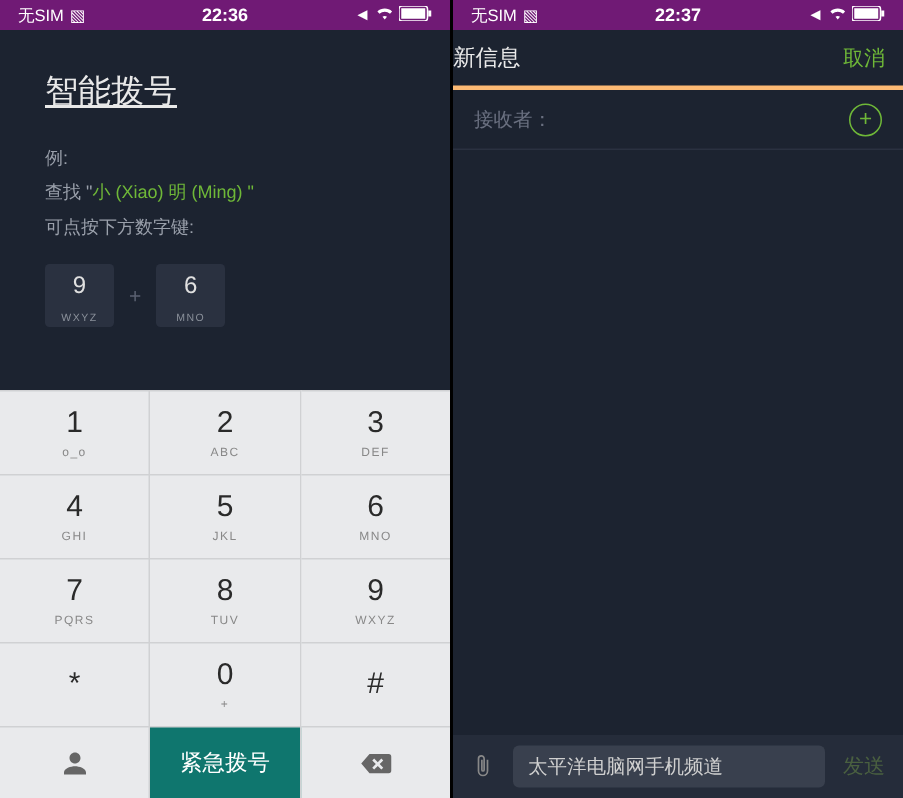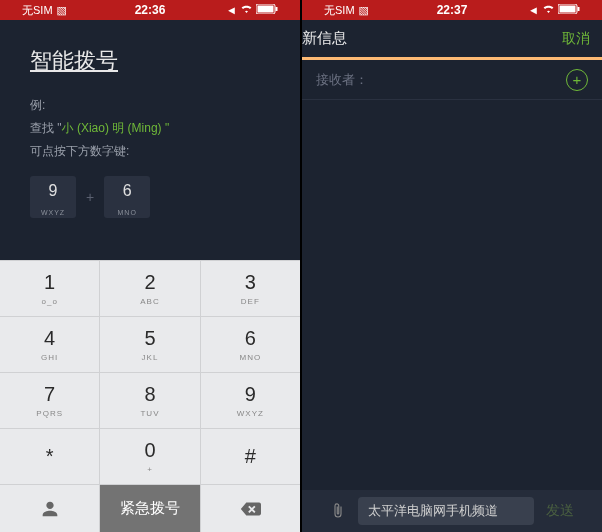--- a/index.html
+++ b/index.html
@@ -19,24 +19,24 @@
     overflow: hidden;
   }
   .phone + .phone { margin-left: 2px; }
 
   
   .status-bar {
     height: 20px;
     display: flex;
     align-items: center;
     justify-content: space-between;
-    padding: 0 22px;
+    padding: 0 12px;
     font-size: 11px;
     color: #fff;
-    background: #b91c1c;
+    background: #701a75;
   }
   .status-left { display: flex; align-items: center; gap: 4px; }
   .status-right { display: flex; align-items: center; gap: 3px; }
   .status-center { position: absolute; left: 50%; transform: translateX(-50%); font-size: 12px; font-weight: 700; }
 
   
   .dialer-info {
     padding: 26px 30px 20px;
   }
   .dialer-title {
@@ -110,21 +110,21 @@
   .bottom-row .act {
     flex: 1;
     display: flex;
     align-items: center;
     justify-content: center;
     border-right: 1px solid #d0d1d3;
     border-top: 1px solid #d0d1d3;
     background: #e9eaec;
   }
   .bottom-row .act:last-child { border-right: none; }
-  .act.emergency { background: #737373; color: #fff; font-size: 15px; }
+  .act.emergency { background: #0f766e; color: #fff; font-size: 15px; }
   .icon-contact svg, .icon-back svg { width: 22px; height: 22px; }
 
   
   .msg-nav {
     height: 40px;
     display: flex;
     align-items: center;
     position: relative;
     background: #1c2330;
     border-bottom: 3px solid #fdba74;
@@ -160,21 +160,21 @@
   }
   .msg-body { flex: 1; }
   .compose-bar {
     position: absolute;
     bottom: 0;
     left: 0;
     right: 0;
     height: 42px;
     display: flex;
     align-items: center;
-    padding: 0 22px;
+    padding: 0 6px;
     background: #252c3a;
     gap: 6px;
   }
   .compose-bar .attach {
     width: 28px;
     display: flex;
     align-items: center;
     justify-content: center;
   }
   .compose-input {

